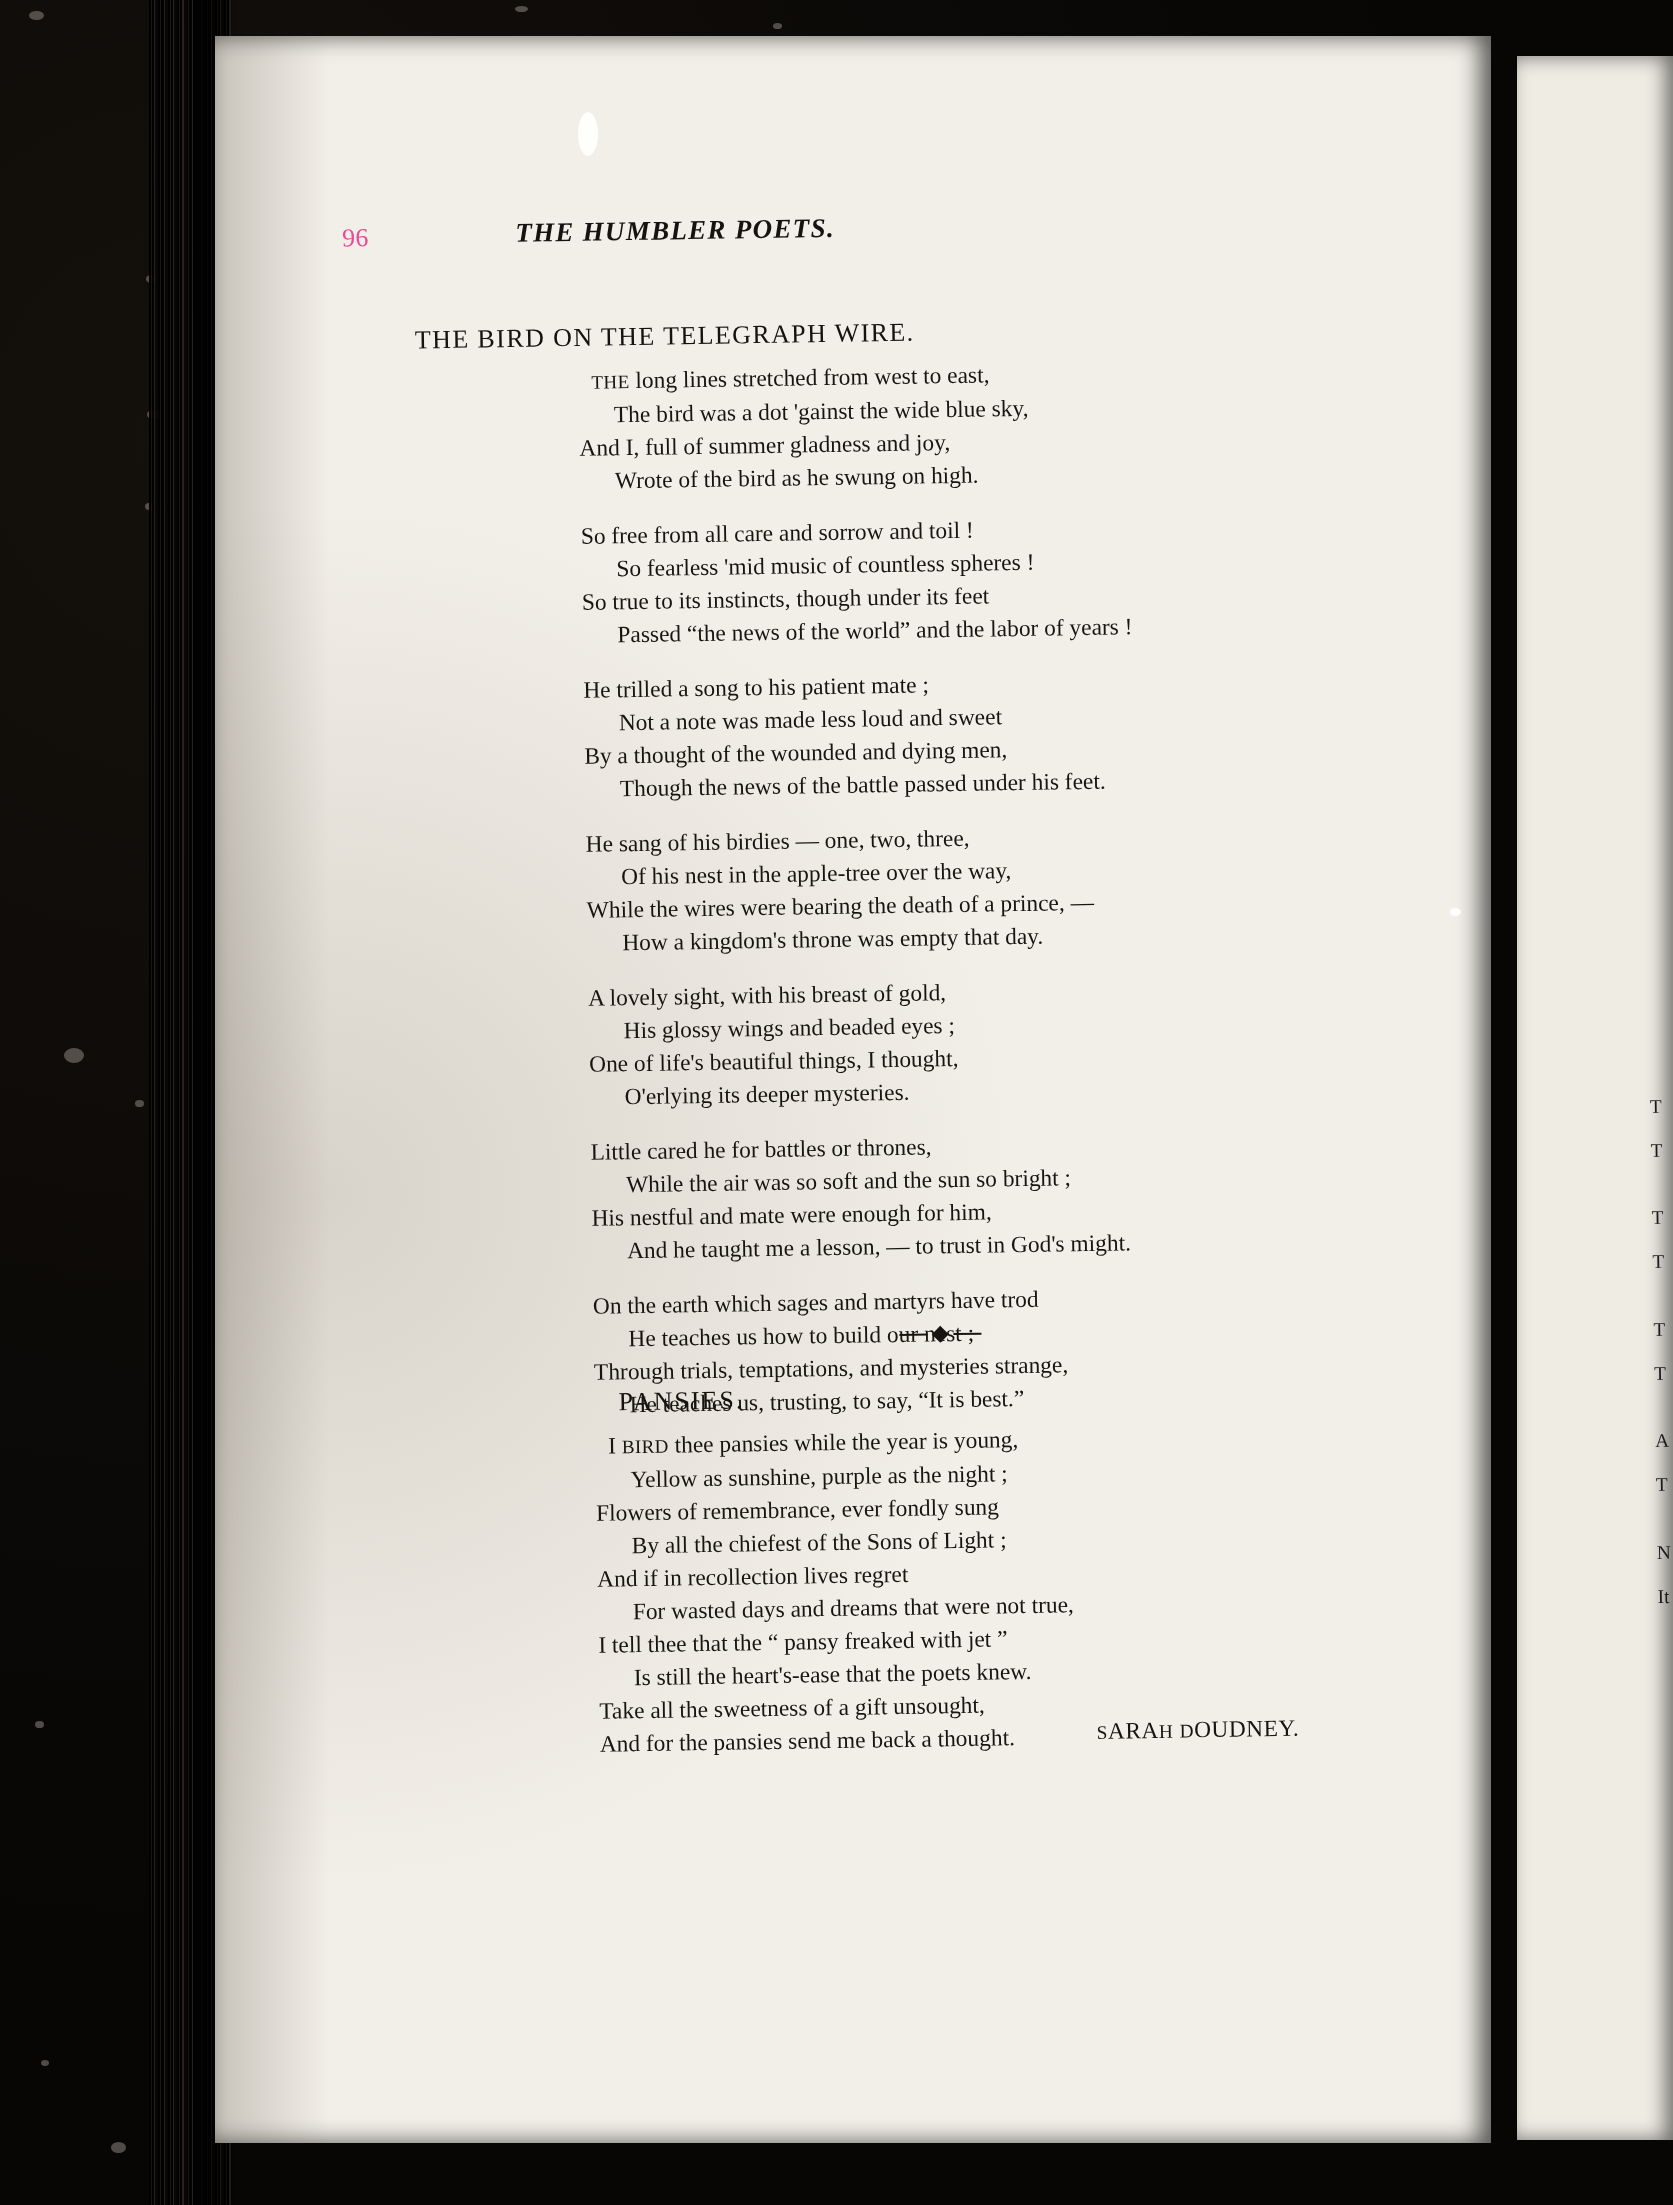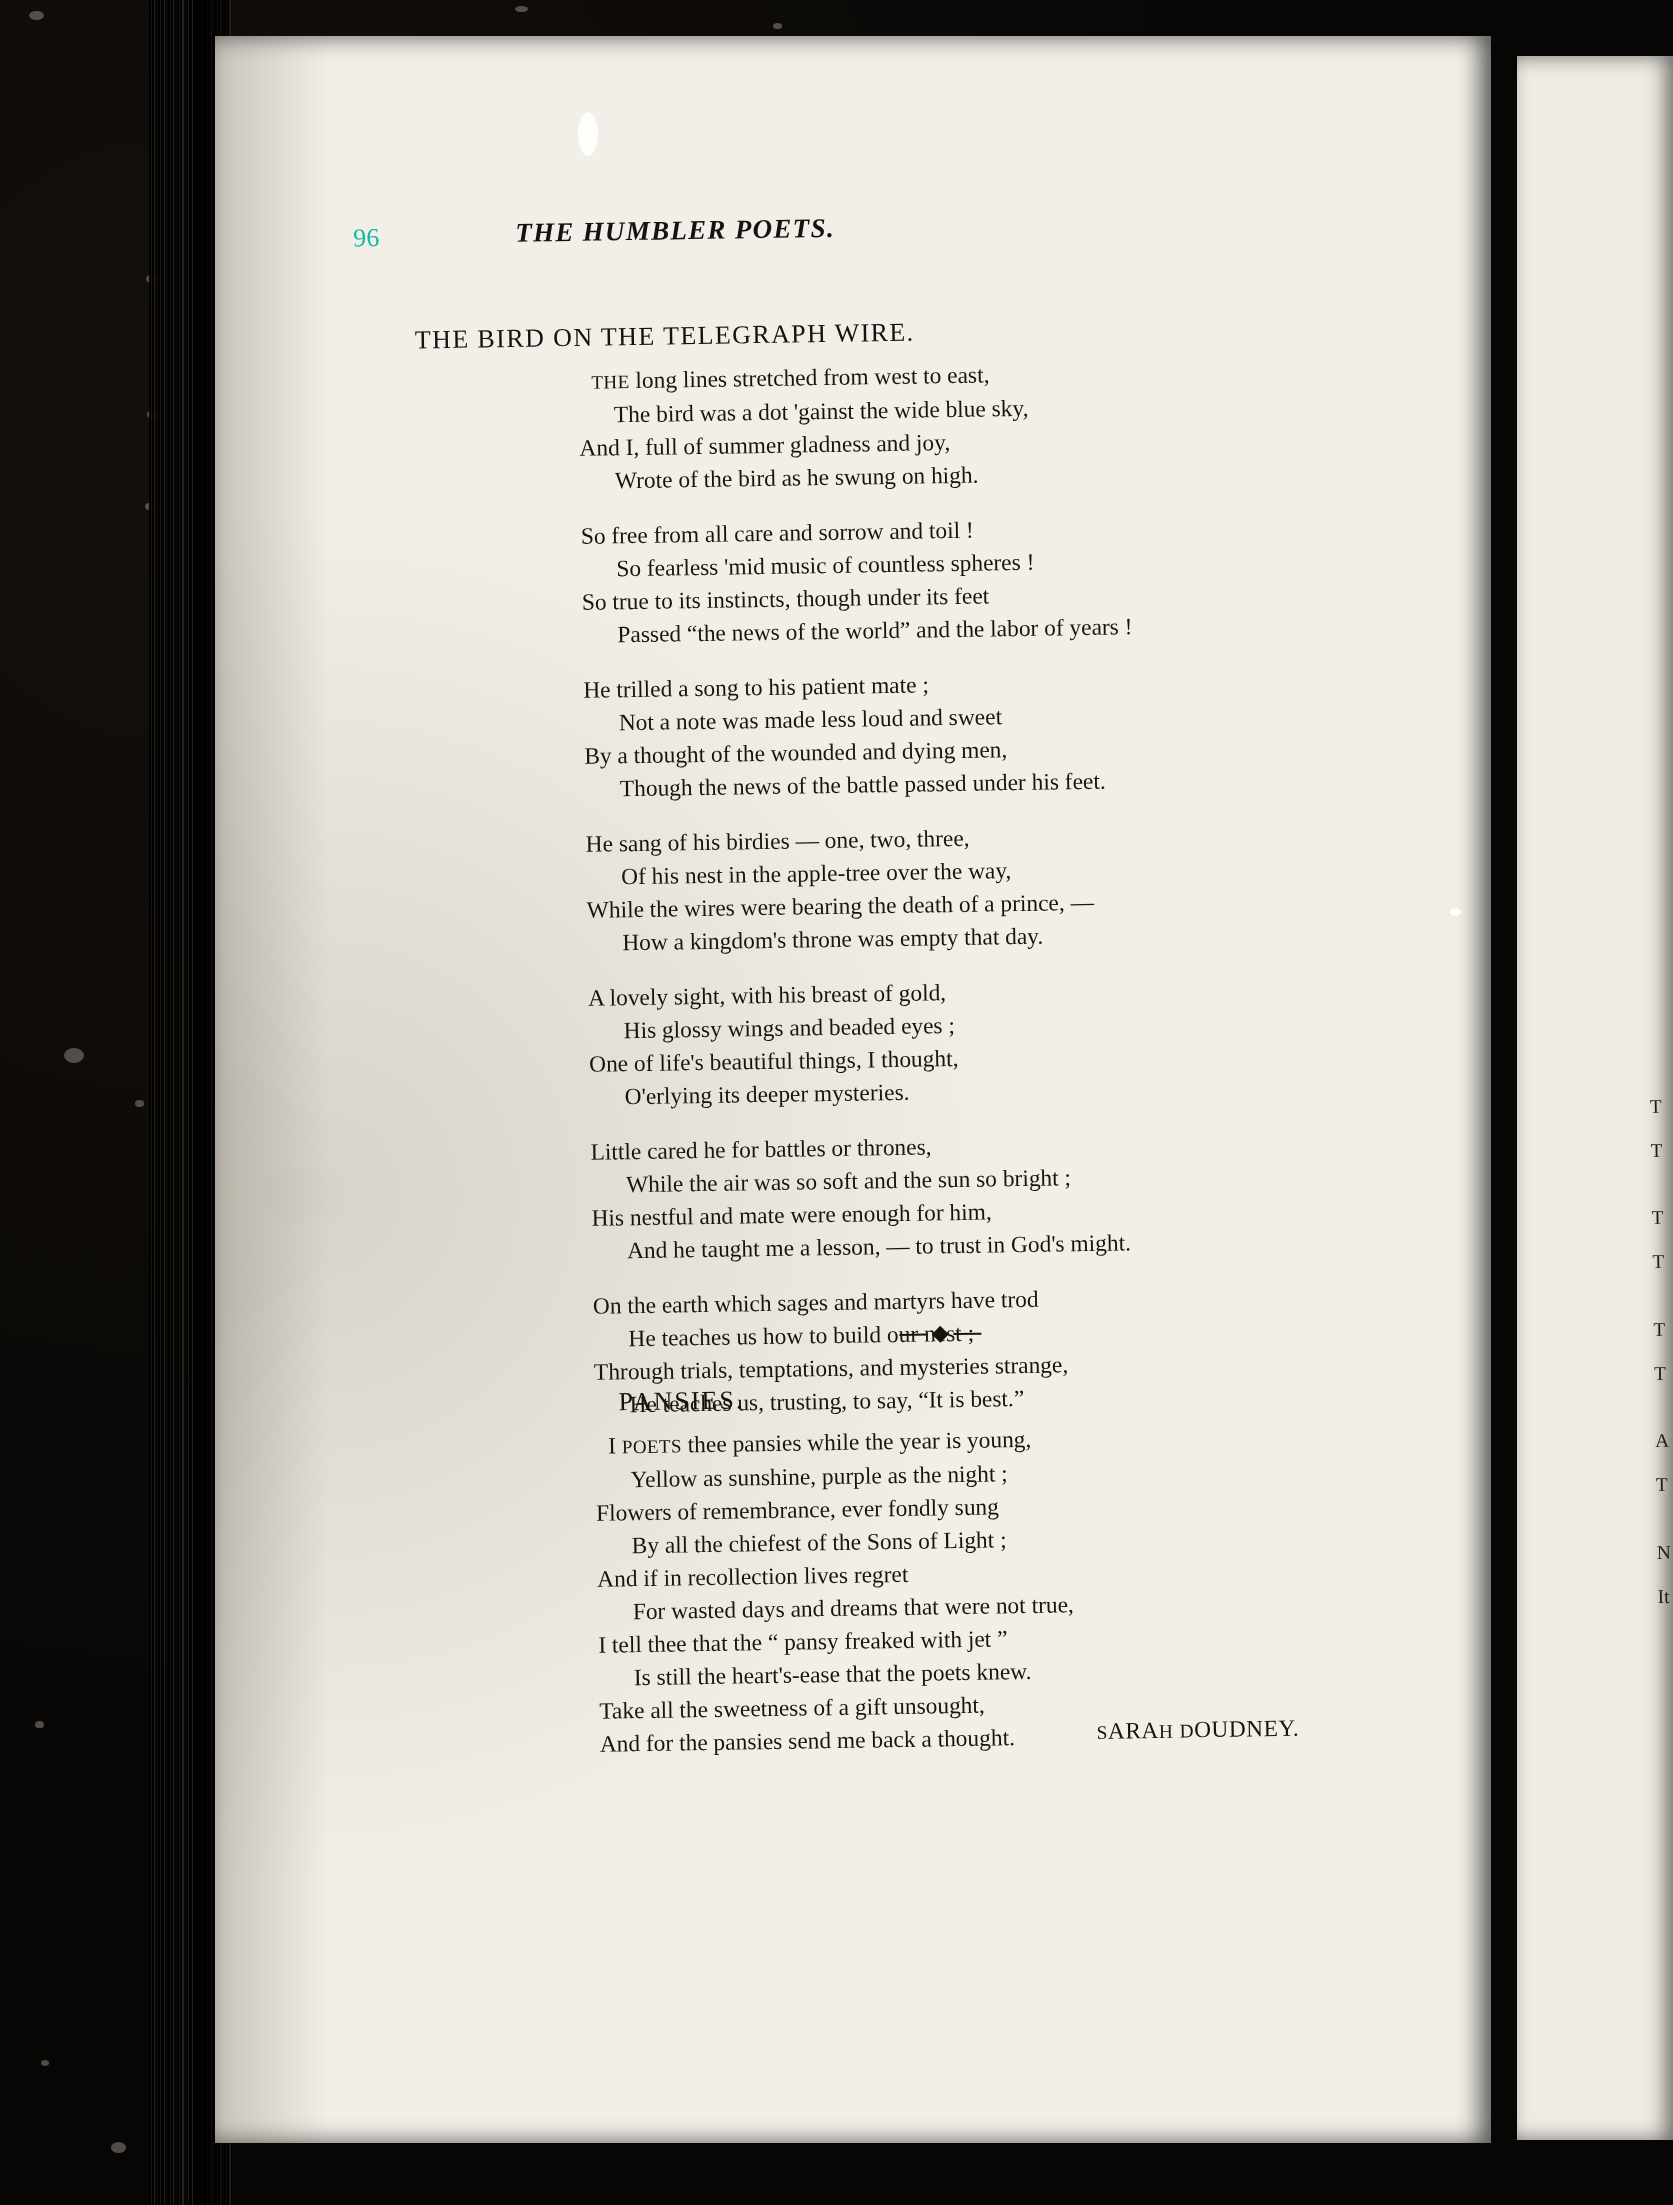--- a/index.html
+++ b/index.html
@@ -102,23 +102,22 @@
     overflow: hidden;
     white-space: nowrap;
   }
   #page-right-text div { height: 44px; }
   .rt-gap { height: 23.4px !important; }
   #folio-number {
     position: absolute;
     left: 355px;
     top: 218px;
     font-size: 26px;
-    color: #14b8a6;
+    color: #ec4899;
     letter-spacing: 0.3px;
-    margin-left: 11px;
   }
   #running-head {
     position: absolute;
     left: 215px;
     top: 215px;
     width: 1276px;
     text-align: center;
     font-style: italic;
     font-weight: bold;
     font-size: 27px;
@@ -288,21 +287,21 @@
   <div id="section-ornament">
     <span class="bar left"></span>
     <span class="diamond"></span>
     <span class="bar right"></span>
   </div>
 
   <div class="poem-title" id="poem2-title">PANSIES.</div>
 
   <div class="poem-body" id="poem2-body">
     <div class="stanza">
-      <div class="line">I <span class="smallcap">POETS</span> thee pansies while the year is young,</div>
+      <div class="line">I <span class="smallcap">BIRD</span> thee pansies while the year is young,</div>
       <div class="line ind1">Yellow as sunshine, purple as the night ;</div>
       <div class="line ind-neg">Flowers of remembrance, ever fondly sung</div>
       <div class="line ind1">By all the chiefest of the Sons of Light ;</div>
       <div class="line ind-neg">And if in recollection lives regret</div>
       <div class="line ind1">For wasted days and dreams that were not true,</div>
       <div class="line ind-neg">I tell thee that the “ pansy freaked with jet ”</div>
       <div class="line ind1">Is still the heart's-ease that the poets knew.</div>
       <div class="line ind-neg">Take all the sweetness of a gift unsought,</div>
       <div class="line ind-neg">And for the pansies send me back a thought.</div>
     </div>

